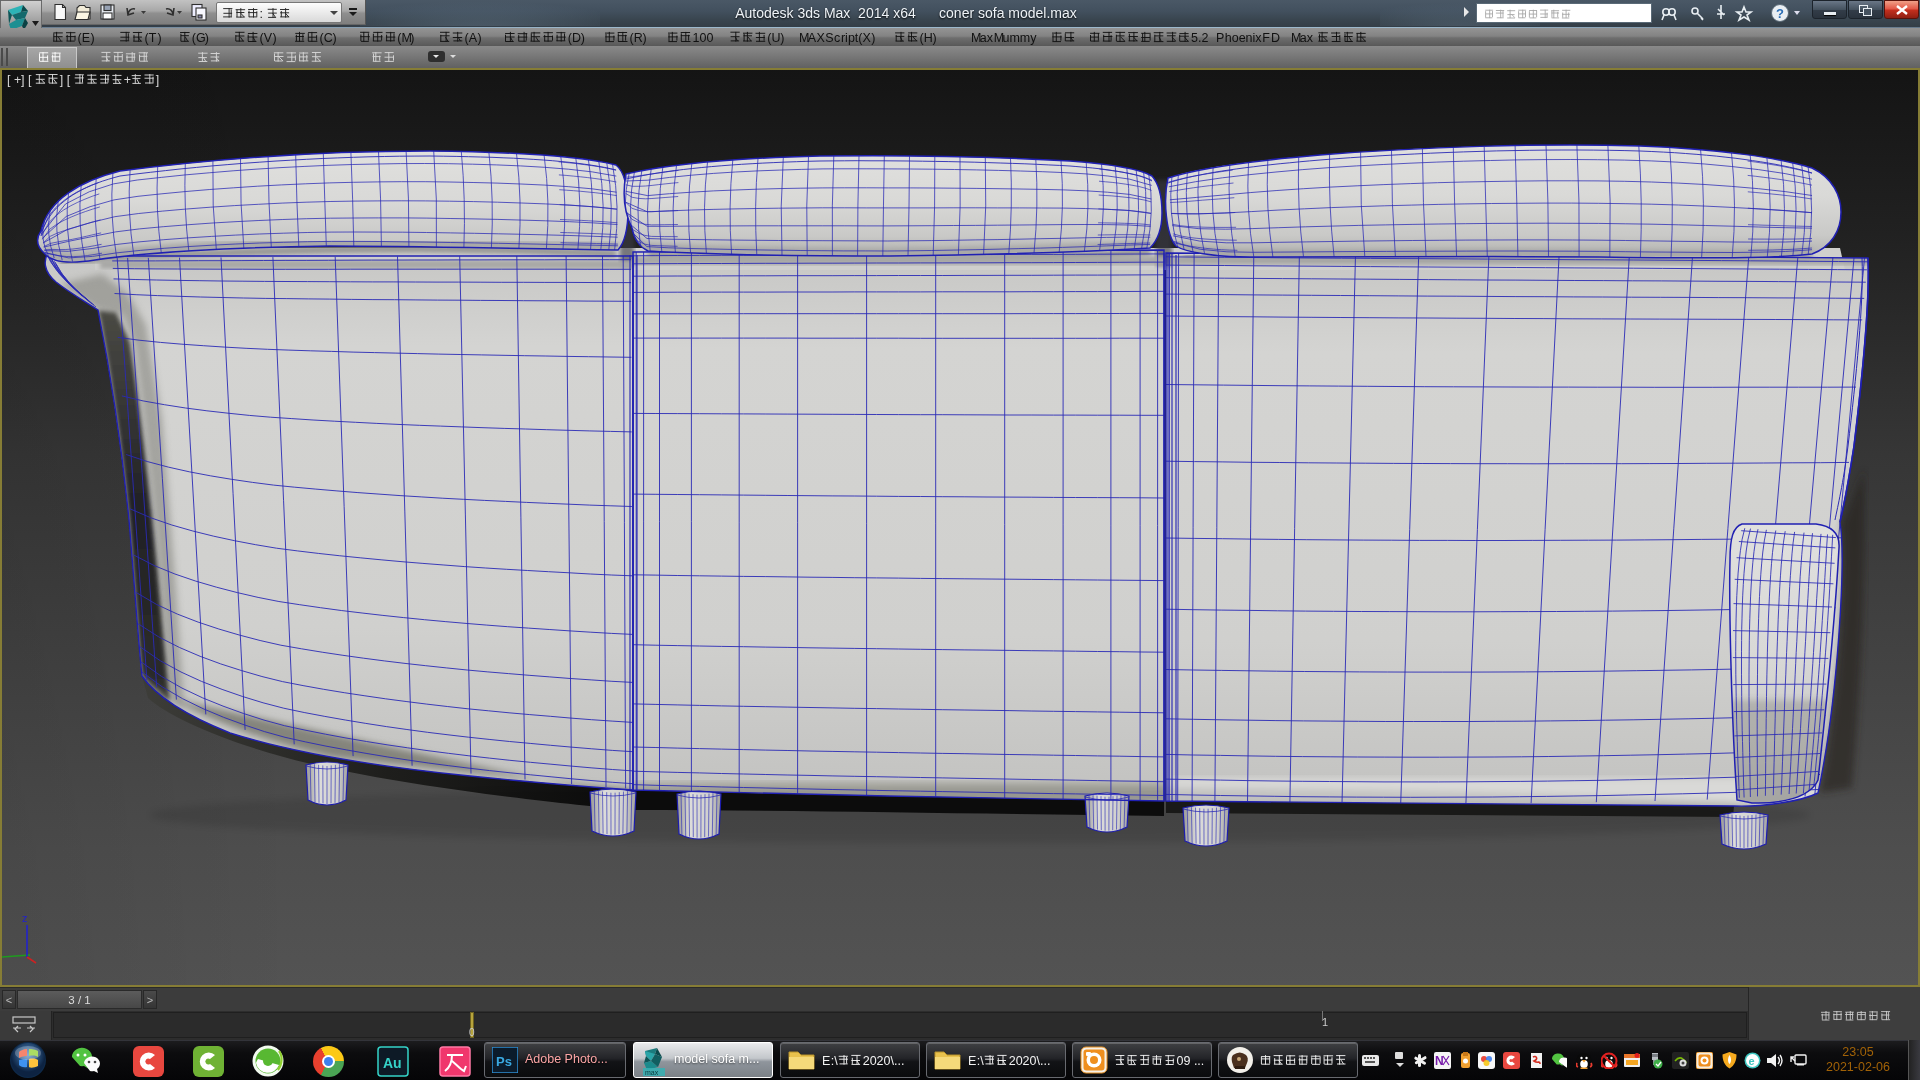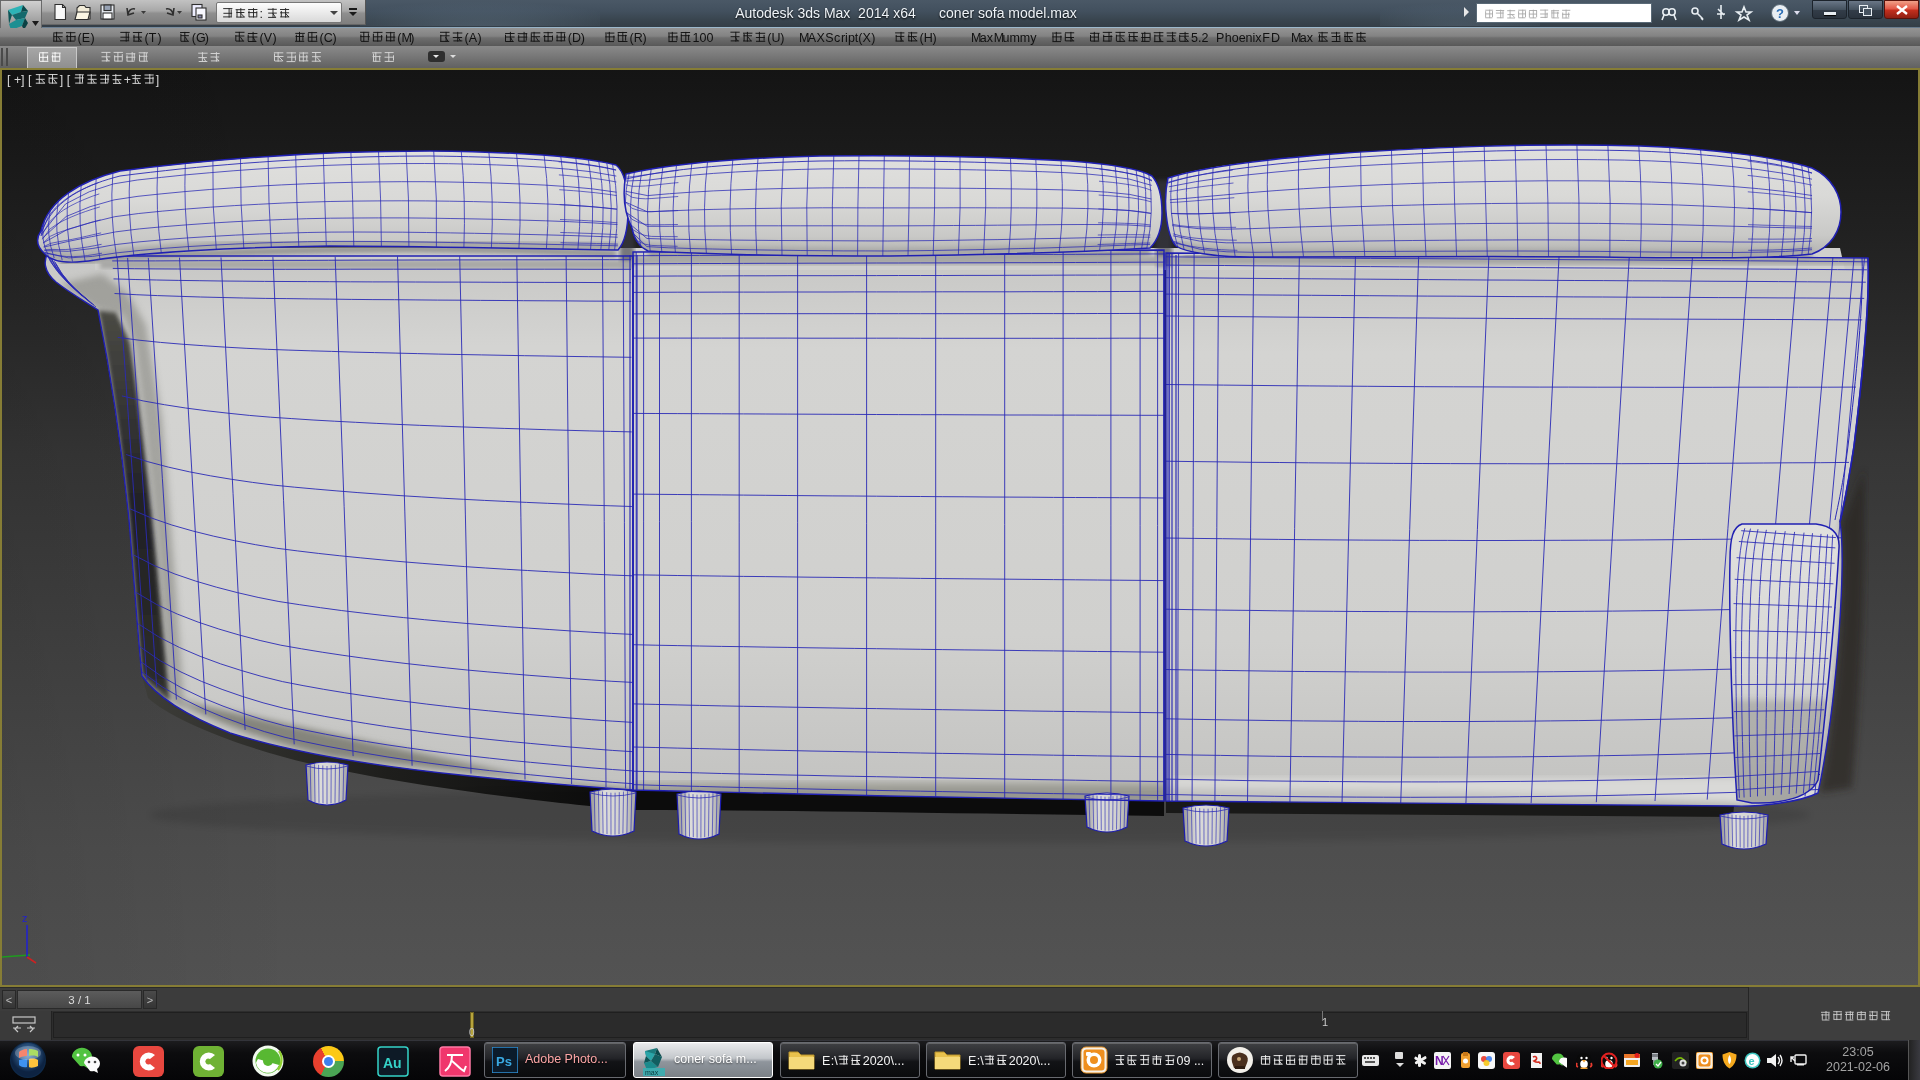--- a/index.html
+++ b/index.html
@@ -595,21 +595,21 @@
 <svg class="abs" style="left:641px;top:1046px" width="28" height="30">
     <polygon points="4,5 16,2 14,8 5,10" fill="#1b7b7d"></polygon>
     <polygon points="4,5 5,10 10,15 14,8" fill="#2aa5a8"></polygon>
     <polygon points="5,10 3,17 10,15" fill="#0d5557"></polygon>
     <polygon points="10,15 3,17 6,24 17,21" fill="#1b8a8c"></polygon>
     <polygon points="14,8 10,15 17,21 21,11" fill="#115e60"></polygon>
     <polygon points="16,2 21,11 14,8" fill="#0a4a4c"></polygon>
     <rect x="2" y="22" width="22" height="8" fill="#35b0b4" opacity="0.85"></rect>
     <text x="4" y="29" font-size="7" fill="#083a3c" font-family="Liberation Sans">max</text>
   </svg>
-<div class="abs" style="left:674px;top:1052px;color:#fff;font-size:12.5px;text-shadow:0 1px 2px #00000088">coner sofa m...</div>
+<div class="abs" style="left:674px;top:1052px;color:#fff;font-size:12.5px;text-shadow:0 1px 2px #00000088">model sofa m...</div>
 <div class="abs" style="left:780px;top:1042px;width:140px;height:36px;background:linear-gradient(180deg,#3f4043,#232428 45%,#121316 55%,#0a0b0d);border:1px solid #686a70;border-radius:3px;box-shadow:inset 0 1px 0 #ffffff33"></div>
 <svg class="abs" style="left:788px;top:1048px" width="28" height="24">
     <path d="M1,4 h9 l3,3 h13 v14 h-25 Z" fill="#e8c14d" stroke="#b8922a"></path>
     <path d="M1,9 h25 v12 h-25 Z" fill="#f5d97a"></path>
   </svg>
 <div style="position:absolute;left:822px;top:1052px;height:17px"><svg width="82" height="17" style="overflow:visible">
       <text x="0.0" y="13.0" font-size="12.5" font-weight="normal" fill="#f2f2f2" font-family="Liberation Sans, sans-serif">E</text>
       <text x="8.8" y="13.0" font-size="12.5" font-weight="normal" fill="#f2f2f2" font-family="Liberation Sans, sans-serif">:</text>
       <text x="12.2" y="13.0" font-size="12.5" font-weight="normal" fill="#f2f2f2" font-family="Liberation Sans, sans-serif">\</text>
       <path d="M16.7 4.3L25.9 4.3M17.1 7.2L25.9 7.2M17.5 11.9L25.7 11.9M22.0 3.1L22.0 12.6M24.6 5.0L24.6 11.6" stroke="#f2f2f2" stroke-width="0.9375" fill="none"></path>
@@ -785,13 +785,13 @@
   </svg>
 <svg class="abs" style="left:1766px;top:1052px" width="17" height="17">
     <path d="M1,6 h4 l5,-4 v13 l-5,-4 h-4 Z" fill="#f2f2f2"></path>
     <path d="M12,5 q3,3.5 0,7 M14,3 q4,5.5 0,11" stroke="#f2f2f2" stroke-width="1.4" fill="none"></path>
   </svg>
 <svg class="abs" style="left:1790px;top:1052px" width="17" height="17">
     <rect x="5" y="3" width="11" height="9" rx="1" fill="none" stroke="#f2f2f2" stroke-width="1.4"></rect>
     <rect x="7" y="12" width="7" height="1.5" fill="#f2f2f2"></rect>
     <path d="M1,10 v-5 h3 M1,5 l4,4" stroke="#f2f2f2" stroke-width="1.4" fill="none"></path>
   </svg>
-<div class="abs" style="left:1818px;top:1045px;width:80px;text-align:center;color:#a3a3a3;font-size:12.5px;line-height:15px">23:05<br>2021-02-06</div>
+<div class="abs" style="left:1818px;top:1045px;width:80px;text-align:center;color:#a16207;font-size:12.5px;line-height:15px">23:05<br>2021-02-06</div>
 <div class="abs" style="left:1908px;top:1040px;width:12px;height:40px;background:linear-gradient(90deg,#222,#3a3a40);border-left:1px solid #555"></div>
 </body></html>

